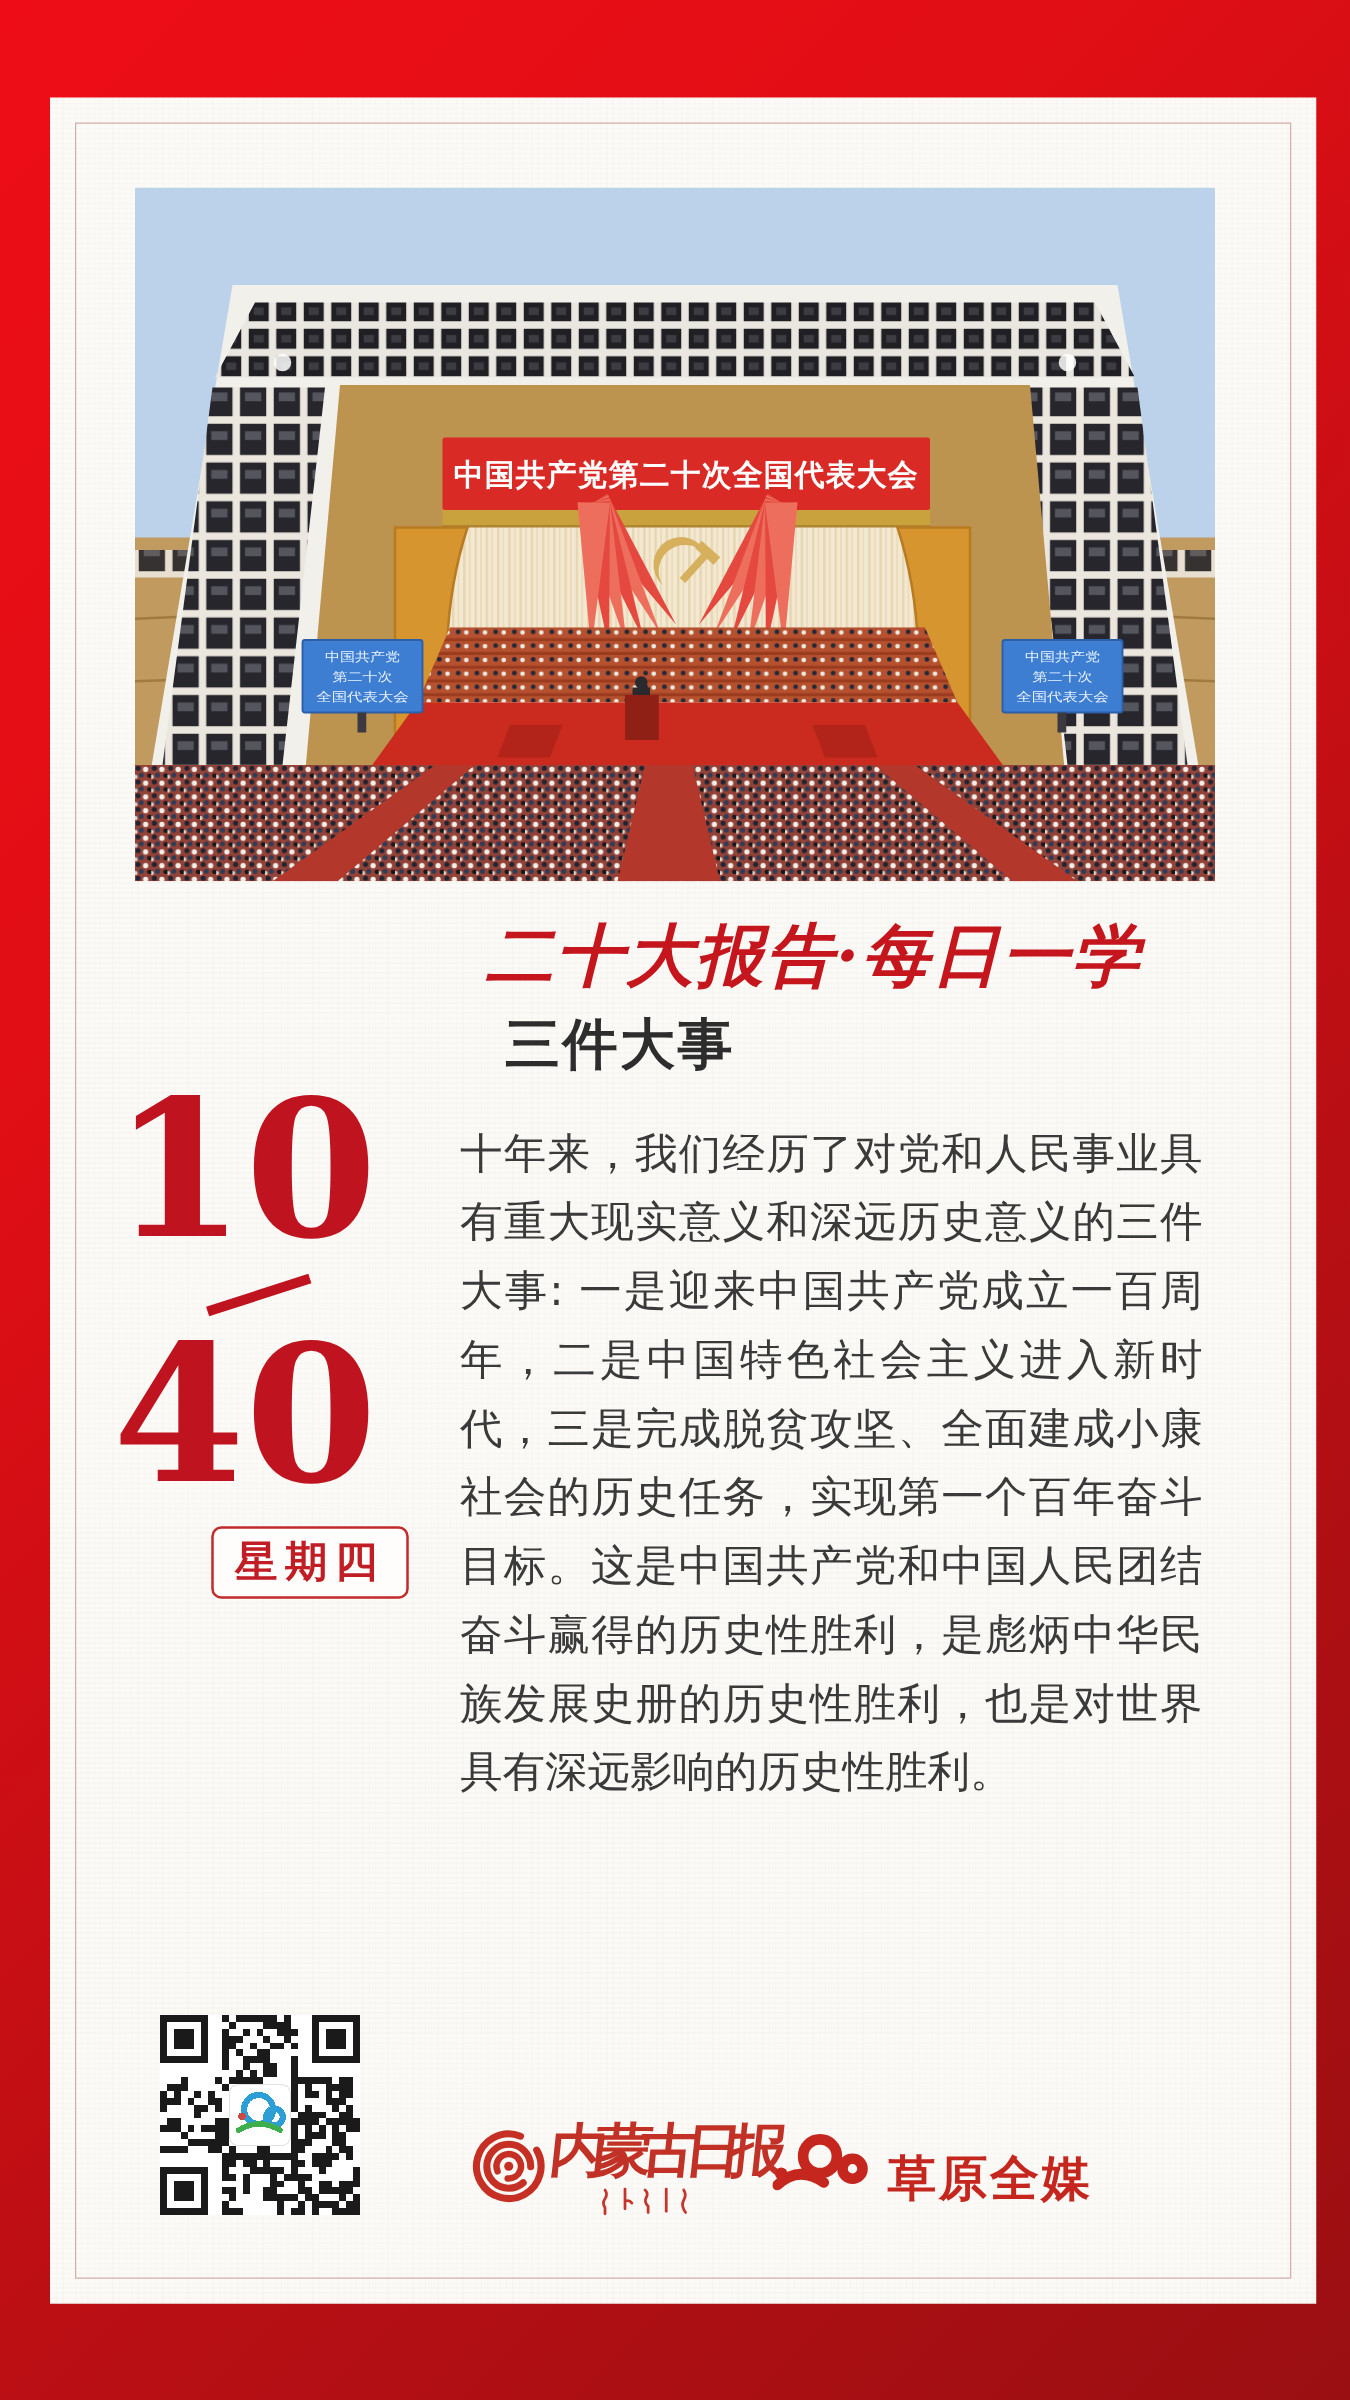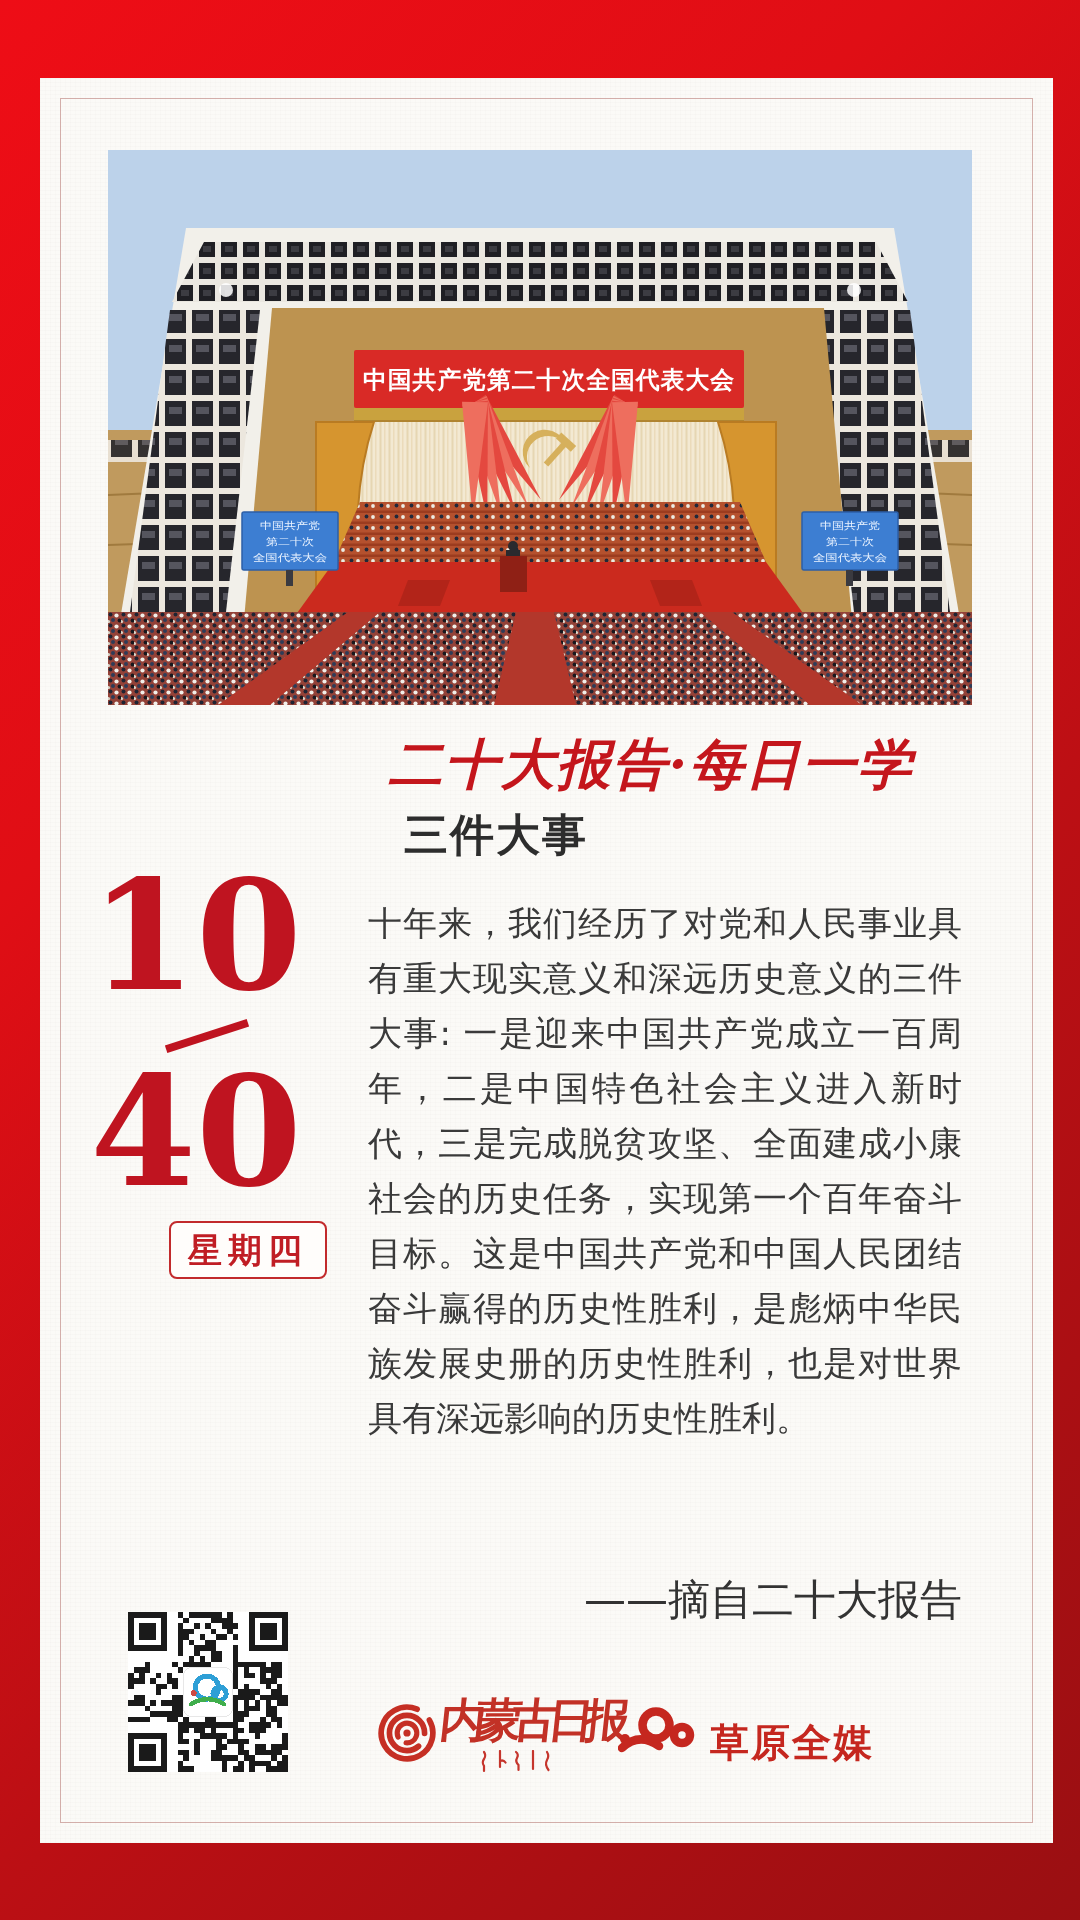--- a/index.html
+++ b/index.html
@@ -165,21 +165,20 @@
         <text x="742" y="379" text-anchor="middle" font-size="10" fill="#eaf3ff" textLength="60" lengthAdjust="spacingAndGlyphs">中国共产党</text>
         <text x="742" y="395" text-anchor="middle" font-size="10" fill="#eaf3ff" textLength="48" lengthAdjust="spacingAndGlyphs">第二十次</text>
         <text x="742" y="411" text-anchor="middle" font-size="10" fill="#eaf3ff" textLength="74" lengthAdjust="spacingAndGlyphs">全国代表大会</text>
         <rect x="738" y="420" width="7" height="16" fill="#3a3a40"></rect>
       </g>
     </svg>
 
     <div class="main-title">二十大报告·每日一学</div>
     <div class="article-heading">三件大事</div>
     <div class="article-body">十年来，我们经历了对党和人民事业具有重大现实意义和深远历史意义的三件大事: 一是迎来中国共产党成立一百周年，二是中国特色社会主义进入新时代，三是完成脱贫攻坚、全面建成小康社会的历史任务，实现第一个百年奋斗目标。这是中国共产党和中国人民团结奋斗赢得的历史性胜利，是彪炳中华民族发展史册的历史性胜利，也是对世界具有深远影响的历史性胜利。</div>
-    <div class="attribution">——摘自二十大报告</div>
 
     <div class="date-month">10</div>
     <div class="date-slash"></div>
     <div class="date-day">40</div>
     <div class="weekday-box">星期四</div>
 
     <svg id="qr" class="qr" viewBox="0 0 29 29" shape-rendering="crispEdges">
       <rect x="0" y="0" width="29" height="29" fill="#ffffff"></rect>
       <g>
         <rect x="10.1" y="10.1" width="8.8" height="8.8" rx="1.2" fill="#ffffff" stroke="#e2e2e2" stroke-width="0.15"></rect>

